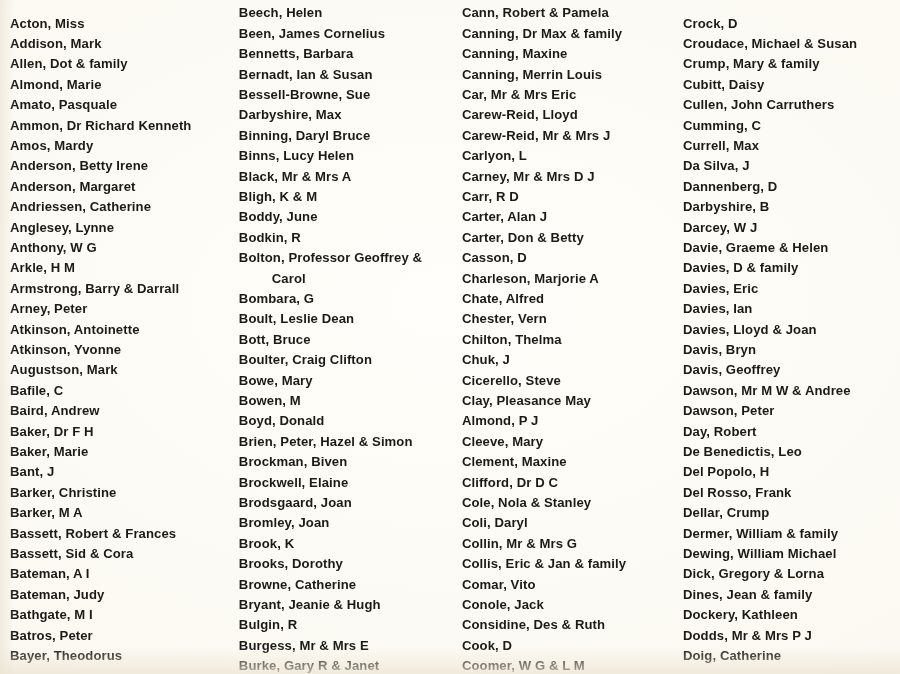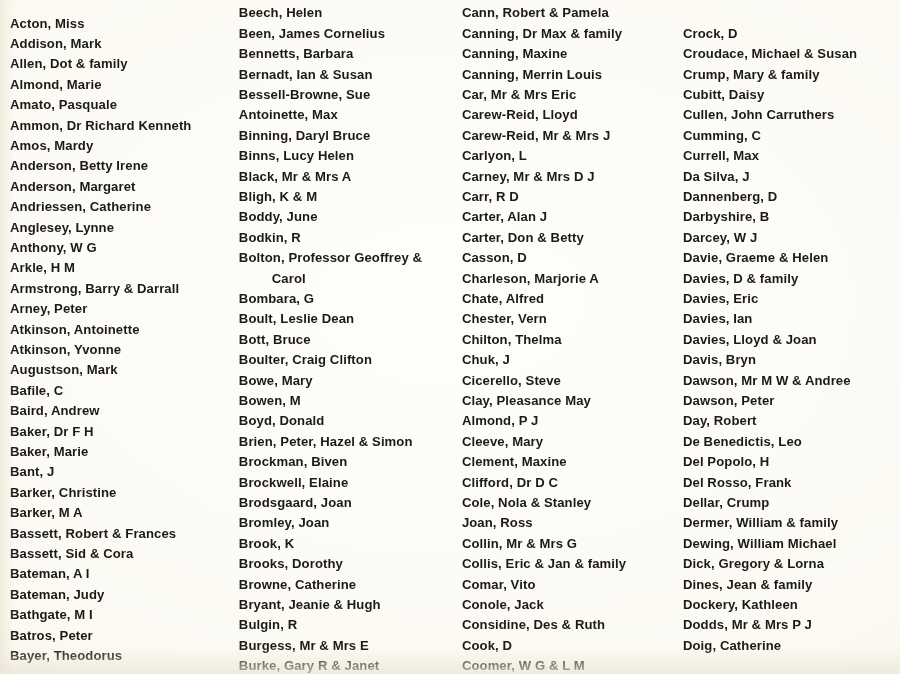--- a/index.html
+++ b/index.html
@@ -104,21 +104,21 @@
         <div class="entry">Bathgate, M I</div>
         <div class="entry">Batros, Peter</div>
         <div class="entry">Bayer, Theodorus</div>
       </div>
     <div class="column" id="col2">
         <div class="entry">Beech, Helen</div>
         <div class="entry">Been, James Cornelius</div>
         <div class="entry">Bennetts, Barbara</div>
         <div class="entry">Bernadt, Ian &amp; Susan</div>
         <div class="entry">Bessell-Browne, Sue</div>
-        <div class="entry">Antoinette, Max</div>
+        <div class="entry">Darbyshire, Max</div>
         <div class="entry">Binning, Daryl Bruce</div>
         <div class="entry">Binns, Lucy Helen</div>
         <div class="entry">Black, Mr &amp; Mrs A</div>
         <div class="entry">Bligh, K &amp; M</div>
         <div class="entry">Boddy, June</div>
         <div class="entry">Bodkin, R</div>
         <div class="entry">Bolton, Professor Geoffrey &amp;
     Carol</div>
         <div class="entry">Bombara, G</div>
         <div class="entry">Boult, Leslie Dean</div>
@@ -159,21 +159,21 @@
         <div class="entry">Chester, Vern</div>
         <div class="entry">Chilton, Thelma</div>
         <div class="entry">Chuk, J</div>
         <div class="entry">Cicerello, Steve</div>
         <div class="entry">Clay, Pleasance May</div>
         <div class="entry">Almond, P J</div>
         <div class="entry">Cleeve, Mary</div>
         <div class="entry">Clement, Maxine</div>
         <div class="entry">Clifford, Dr D C</div>
         <div class="entry">Cole, Nola &amp; Stanley</div>
-        <div class="entry">Joan, Ross</div>
+        <div class="entry">Coli, Daryl</div>
         <div class="entry">Collin, Mr &amp; Mrs G</div>
         <div class="entry">Collis, Eric &amp; Jan &amp; family</div>
         <div class="entry">Comar, Vito</div>
         <div class="entry">Conole, Jack</div>
         <div class="entry">Considine, Des &amp; Ruth</div>
         <div class="entry">Cook, D</div>
         <div class="entry">Coomer, W G &amp; L M</div>
       </div>
     <div class="column" id="col4">
         <div class="entry">Crock, D</div>
@@ -186,20 +186,21 @@
         <div class="entry">Da Silva, J</div>
         <div class="entry">Dannenberg, D</div>
         <div class="entry">Darbyshire, B</div>
         <div class="entry">Darcey, W J</div>
         <div class="entry">Davie, Graeme &amp; Helen</div>
         <div class="entry">Davies, D &amp; family</div>
         <div class="entry">Davies, Eric</div>
         <div class="entry">Davies, Ian</div>
         <div class="entry">Davies, Lloyd &amp; Joan</div>
         <div class="entry">Davis, Bryn</div>
+        <div class="entry">Davis, Geoffrey</div>
         <div class="entry">Dawson, Mr M W &amp; Andree</div>
         <div class="entry">Dawson, Peter</div>
         <div class="entry">Day, Robert</div>
         <div class="entry">De Benedictis, Leo</div>
         <div class="entry">Del Popolo, H</div>
         <div class="entry">Del Rosso, Frank</div>
         <div class="entry">Dellar, Crump</div>
         <div class="entry">Dermer, William &amp; family</div>
         <div class="entry">Dewing, William Michael</div>
         <div class="entry">Dick, Gregory &amp; Lorna</div>

